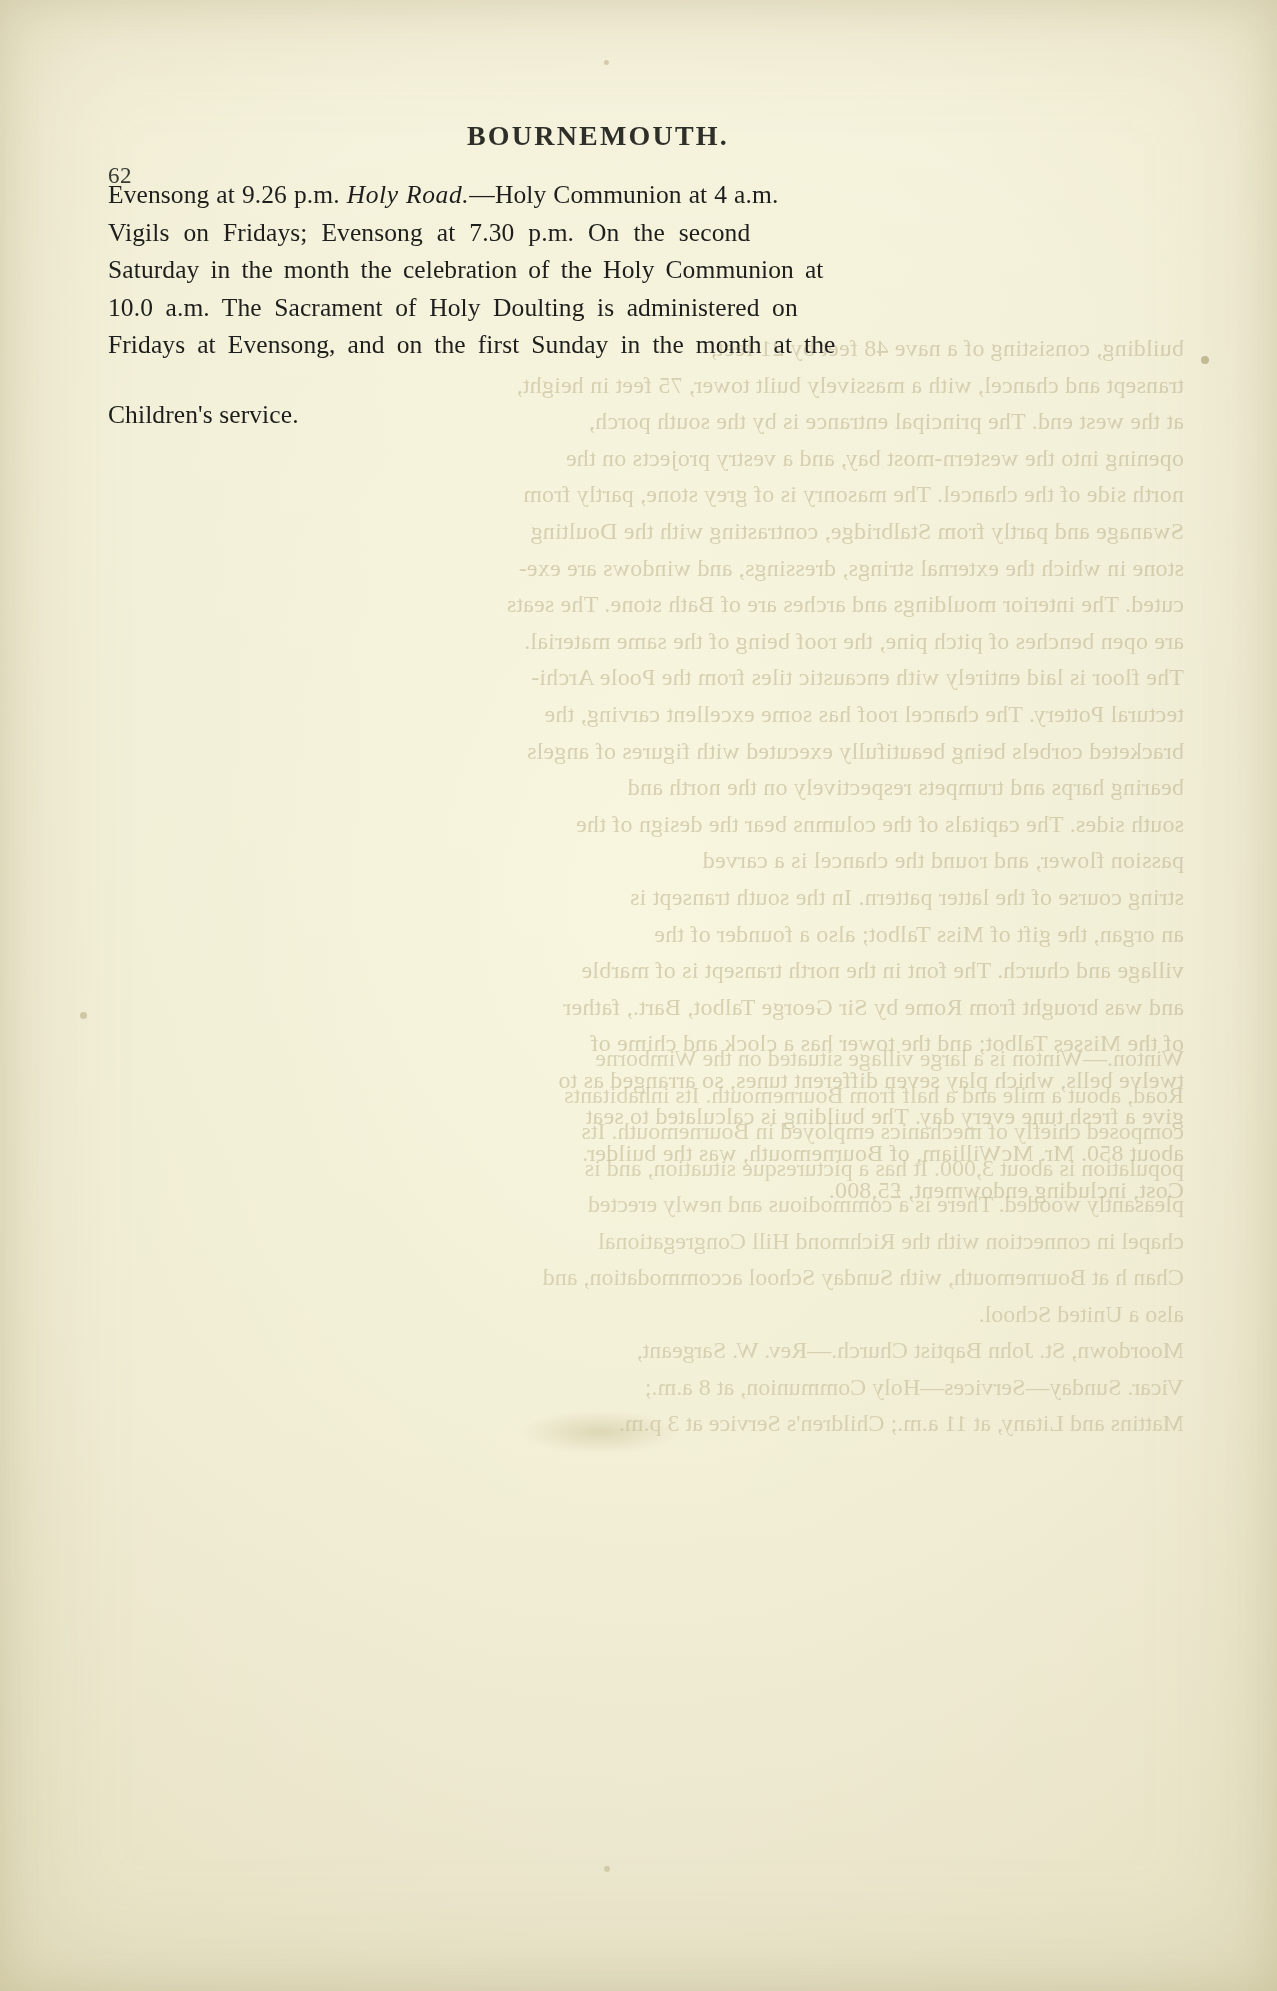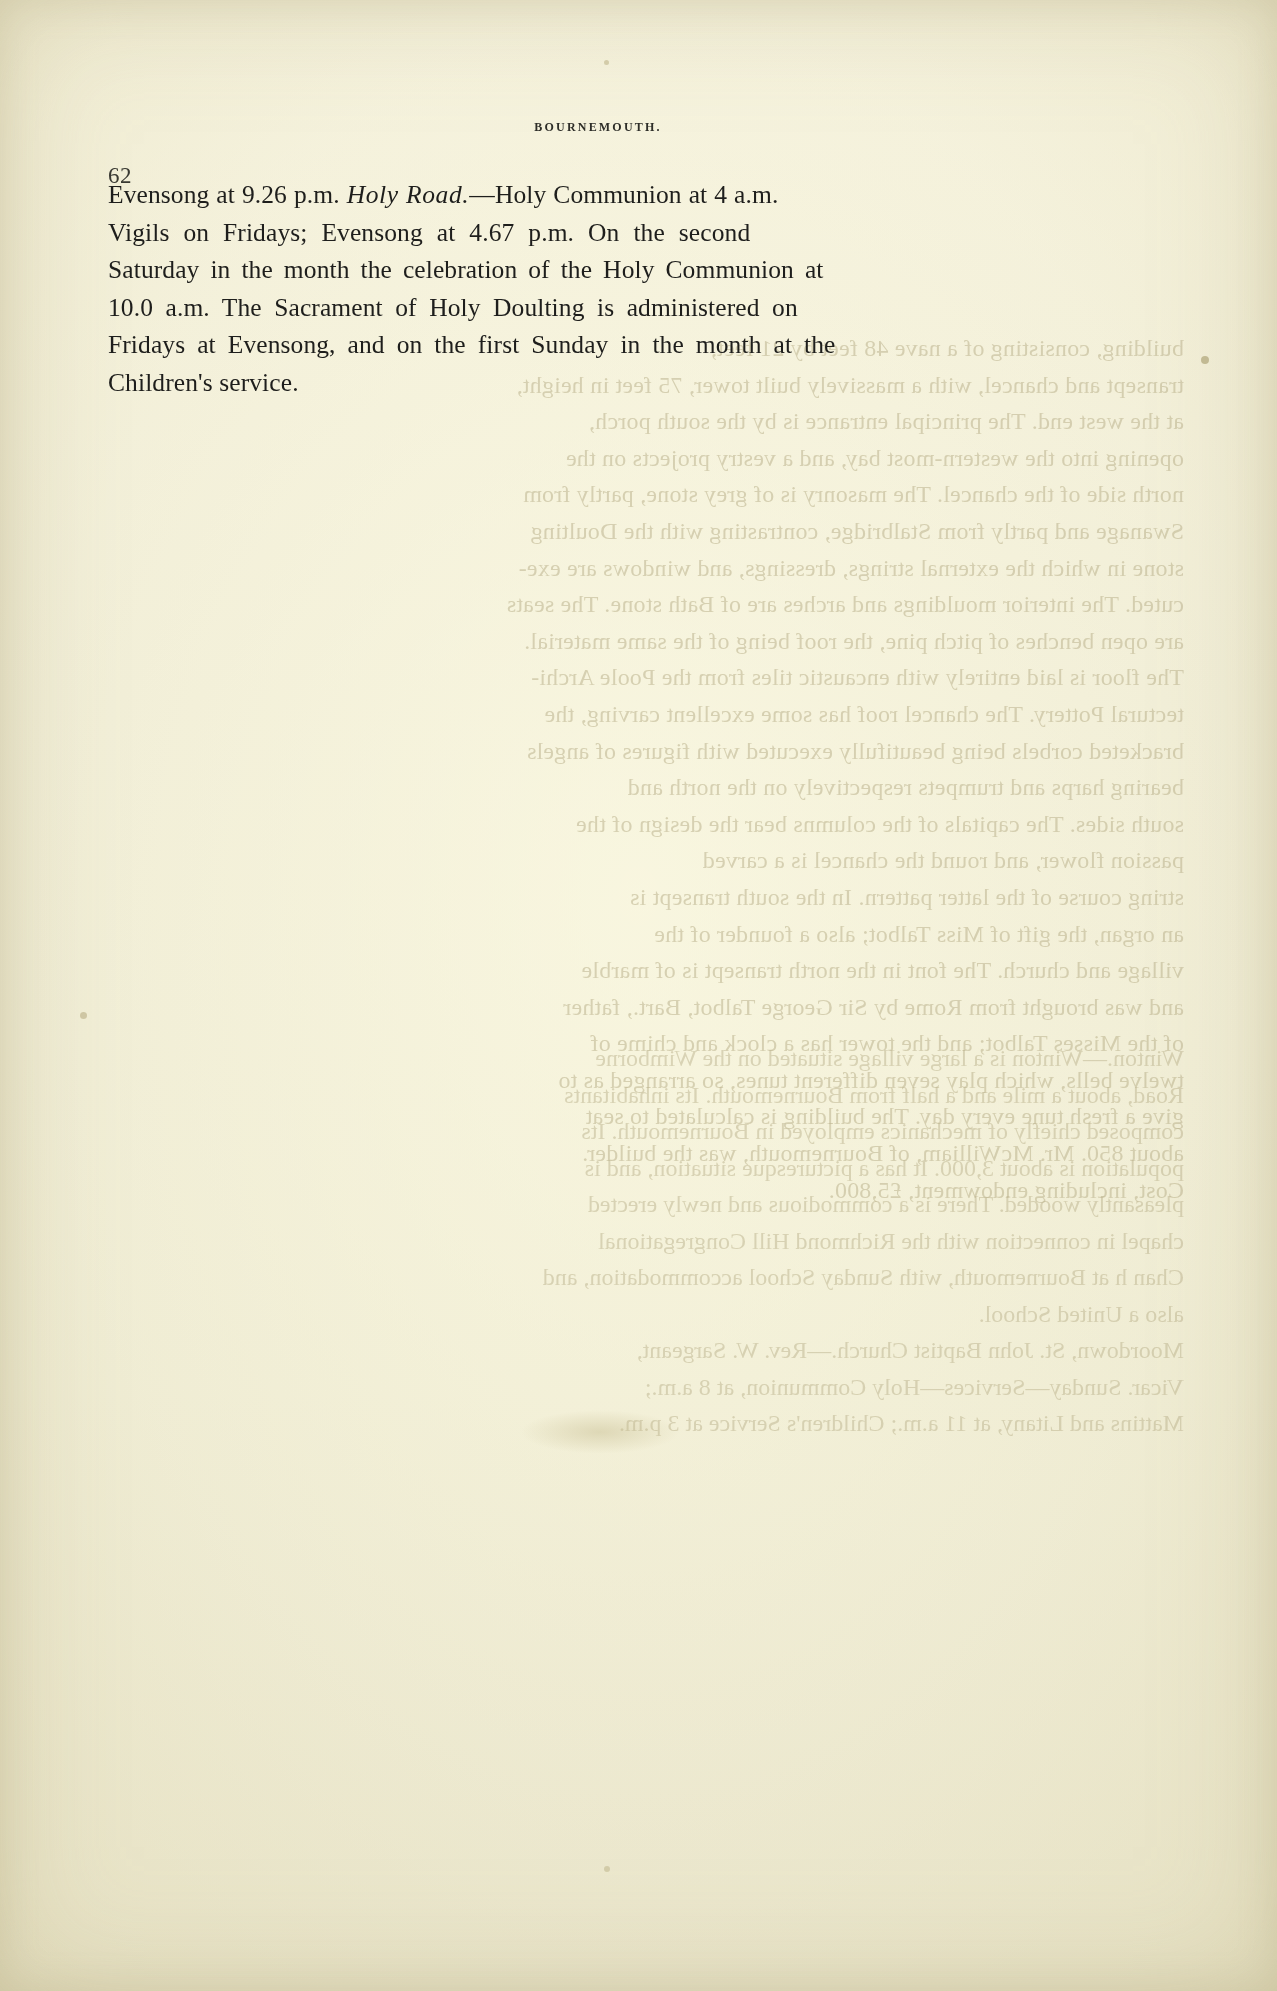--- a/index.html
+++ b/index.html
@@ -49,21 +49,21 @@
     margin-top: 45px;
   }
   .running-head {
     position: absolute;
     left: 0;
     right: 0;
     top: 2px;
     text-align: center;
     font-family: "Liberation Serif", serif;
     font-weight: bold;
-    font-size: 12px;
+    font-size: 28px;
     letter-spacing: 2.2px;
     color: #2f2f2a;
     transform: translateX(-40px);
   }
 
   
   .body-block {
     position: absolute;
     top: 176px;
     left: 108px;
@@ -82,21 +82,21 @@
     font-style: italic;
   }
   .sp-wide { letter-spacing: 0.6px; }
 
   
   .l1 { word-spacing: 0.5px; }
   .l2 { word-spacing: 7.5px; }
   .l3 { word-spacing: 4.5px; }
   .l4 { word-spacing: 6px; }
   .l5 { word-spacing: 5.5px; }
-  .l6 { word-spacing: 0px; }
+  .l6 { word-spacing: 0px; margin-top: 32px; }
 
   
   .bleed {
     position: absolute;
     left: 104px;
     top: 330px;
     width: 1080px;
     color: #b9b08a;
     opacity: 0.52;
     transform: scaleX(-1);
@@ -233,20 +233,20 @@
 <div class="header">
   <span class="folio">62</span>
   <span class="running-head">BOURNEMOUTH.</span>
 </div>
 
 <div class="body-block">
   <span class="ln l1">
     <span>Evensong at 9.26 p.m.</span>
     <span class="ital sp-wide">Holy Road.</span><span>—Holy Communion at 4 a.m.</span>
   </span>
-  <span class="ln l2">Vigils on Fridays; Evensong at 4.67 p.m.   On the second</span>
+  <span class="ln l2">Vigils on Fridays; Evensong at 7.30 p.m.   On the second</span>
   <span class="ln l3">Saturday in the month the celebration of the Holy Communion at</span>
   <span class="ln l4">10.0 a.m.   The Sacrament of Holy Doulting is administered on</span>
   <span class="ln l5">Fridays at Evensong, and on the first Sunday in the month at the</span>
   <span class="ln l6">Children's service.</span>
 </div>
 
 <div class="edge-shadow"></div>
 
 </body></html>

